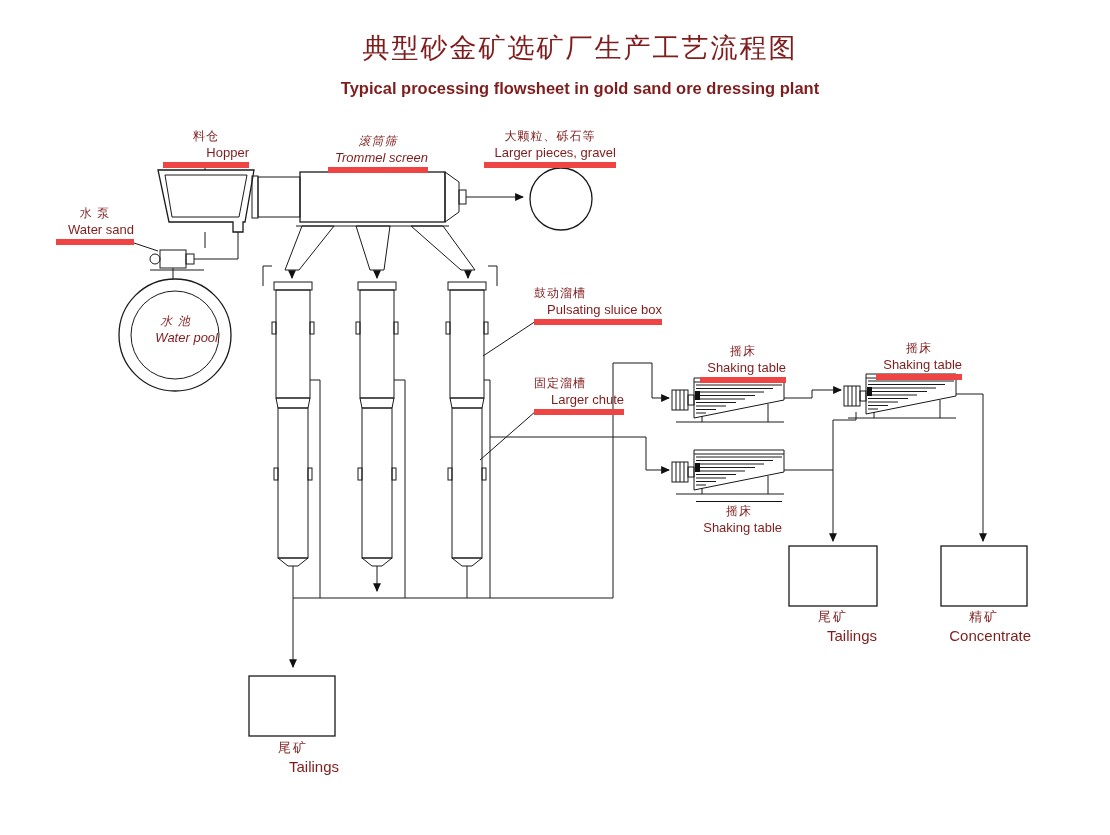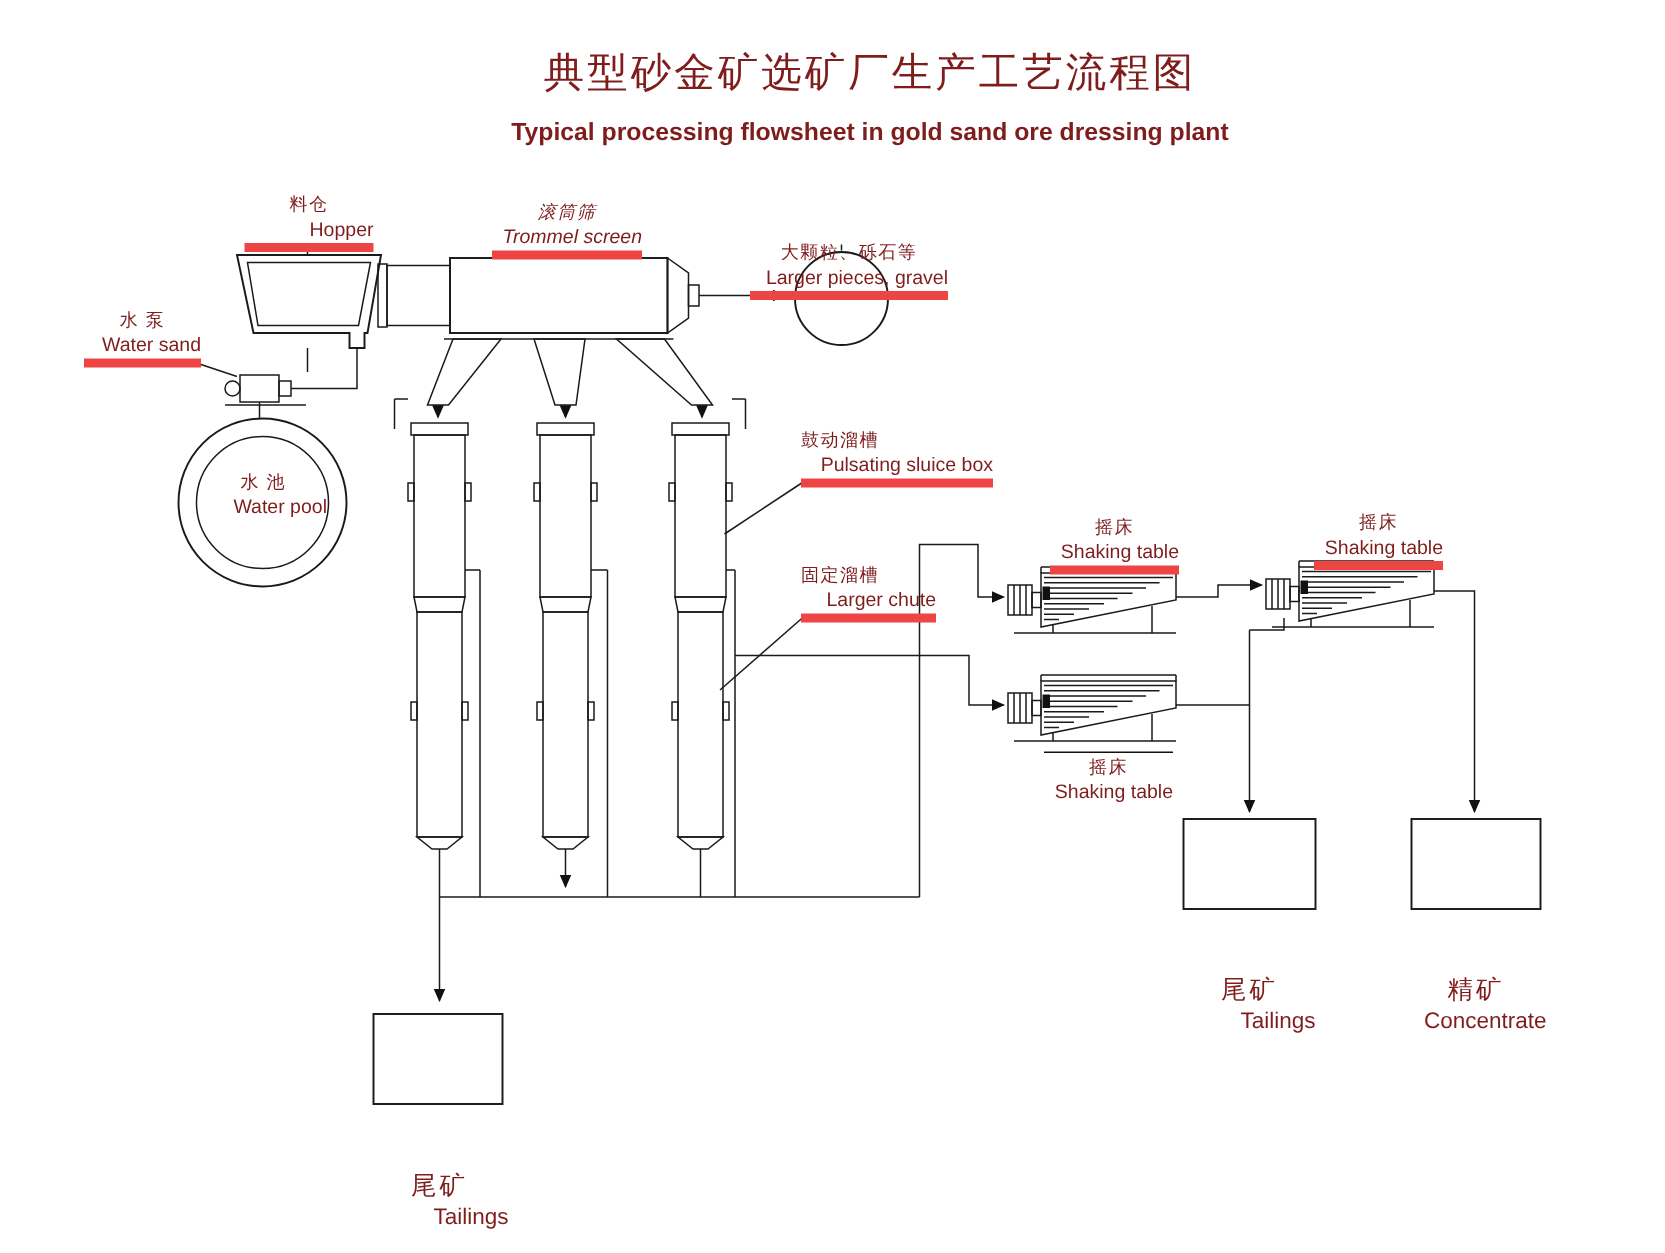--- a/index.html
+++ b/index.html
@@ -7,21 +7,21 @@
           font-family:"Liberation Sans",sans-serif;color:#7f1d1d;padding-left:35px;}
   svg.diagram{position:absolute;left:0;top:0;}
   .s{fill:none;stroke:#1a1a1a;stroke-width:1;}
   .s2{fill:none;stroke:#1a1a1a;stroke-width:1.3;}
   .lbl{position:absolute;text-align:center;line-height:1.3;}
   .lbl .zh{display:block;font-size:12px;letter-spacing:1px;white-space:nowrap;}
   .lbl .en{display:block;font-size:13px;white-space:nowrap;text-align:right;}
   .ul{border-bottom:6px solid #ef4444;padding-bottom:1px;}
   .ol{border-top:1px solid #111;padding-top:2px;}
   .la{text-align:left;}
-  .big .zh{font-size:17px;letter-spacing:2px;margin-top:40px;}
+  .big .zh{font-size:13px;letter-spacing:2px;}
   .big .en{font-size:15px;}
   .title{position:absolute;left:300px;top:30px;width:560px;text-align:center;}
   .title .zh{display:block;font-family:"Liberation Serif",serif;font-size:27px;letter-spacing:2px;white-space:nowrap;}
   .title .en{display:block;font-size:16.5px;font-weight:bold;margin-top:13px;white-space:nowrap;}
 </style>
 </head>
 <body>
 
 <div class="canvas">
 
@@ -194,31 +194,31 @@
   <div class="lbl ul" style="left:163px;top:129px;width:86px;">
     <span class="zh">料仓</span>
     <span class="en">Hopper</span>
   </div>
 
   <div class="lbl ul" style="left:56px;top:206px;width:78px;">
     <span class="zh">水 泵</span>
     <span class="en">Water sand</span>
   </div>
 
-  <div class="lbl" style="left:133px;top:314px;width:85px;">
+  <div class="lbl" style="left:133px;top:314px;width:85px;font-style:italic;">
     <span class="zh">水 池</span>
     <span class="en">Water pool</span>
   </div>
 
   <div class="lbl ul" style="left:328px;top:134px;width:100px;font-style:italic;">
     <span class="zh">滚筒筛</span>
     <span class="en">Trommel screen</span>
   </div>
 
-  <div class="lbl ul" style="left:500px;top:129px;width:132px;margin-top:32px;">
+  <div class="lbl ul" style="left:484px;top:129px;width:132px;">
     <span class="zh">大颗粒、砾石等</span>
     <span class="en">Larger pieces, gravel</span>
   </div>
 
   <div class="lbl ul la" style="left:534px;top:286px;width:128px;">
     <span class="zh">鼓动溜槽</span>
     <span class="en">Pulsating sluice box</span>
   </div>
 
   <div class="lbl ul la" style="left:534px;top:376px;width:90px;">

